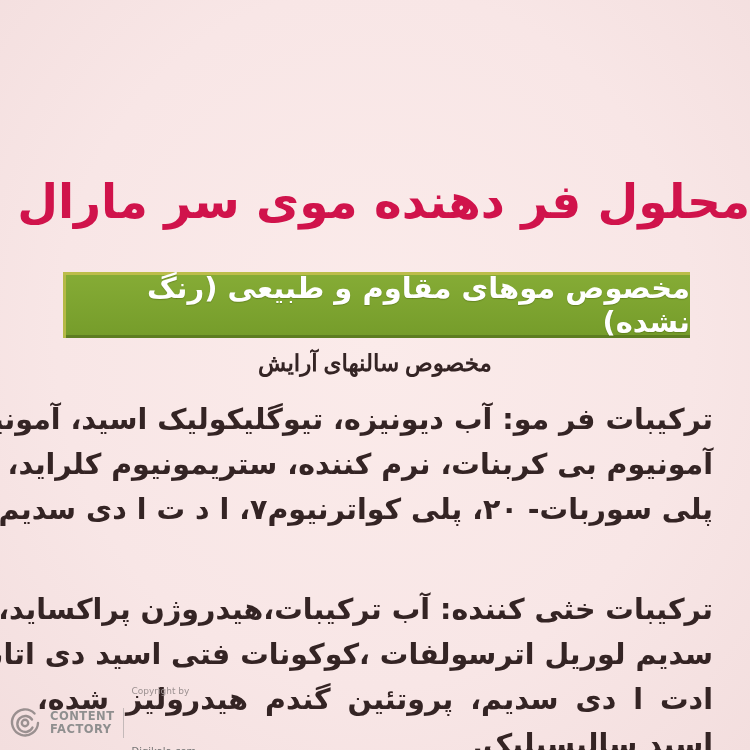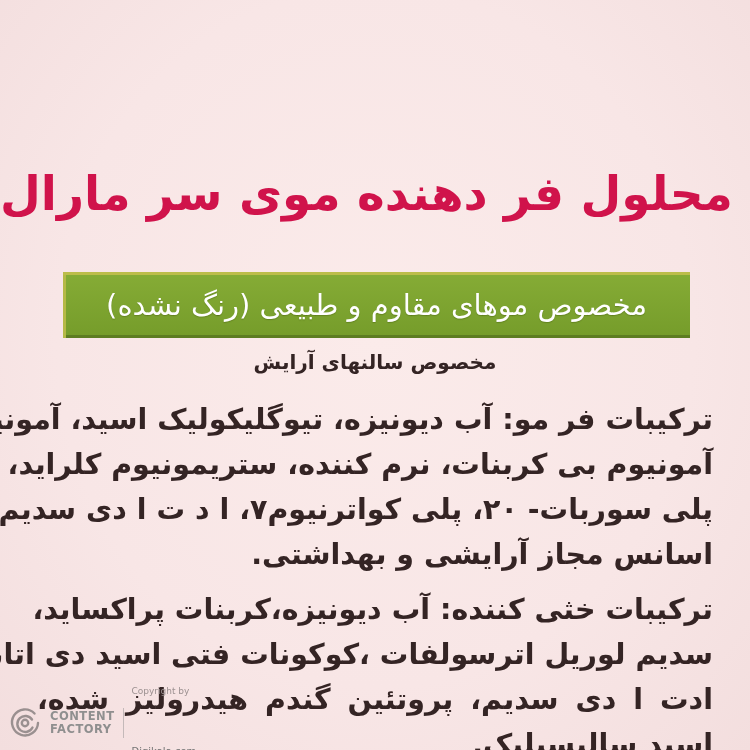--- a/index.html
+++ b/index.html
@@ -3,39 +3,39 @@
 <meta charset="utf-8">
 <style>
   html,body{margin:0;padding:0;}
   body{
     width:750px;height:750px;overflow:hidden;position:relative;
     font-family:"DejaVu Sans", sans-serif;
     background:radial-gradient(ellipse at 50% 45%, #fbebea 0%, #f8e6e6 60%, #f3dede 100%);
   }
   .label{position:absolute;inset:0;}
   .title{
-    position:absolute;top:160px;left:0;right:0;
-    text-align:left;direction:rtl;
+    position:absolute;top:168px;left:0;right:0;
+    text-align:right;direction:rtl;
     color:#d0134b;font-size:47px;font-weight:bold;line-height:1.45;
     letter-spacing:0;
   }
   .band{
     position:absolute;top:272px;left:63px;width:627px;height:66px;
     background:linear-gradient(#86ac36,#759c2a);
     box-shadow:inset 0 3px 0 #bcbd4a, inset 3px 0 0 #b5b946, inset 0 -3px 0 #5d7d21;
     display:flex;align-items:center;justify-content:center;
   }
   .band-text{
-    color:#ffffff;direction:rtl;font-size:29px;font-weight:normal;
+    color:#ffffff;direction:rtl;font-size:29px;font-weight:bold;
     text-shadow:0 1px 1px rgba(60,80,10,.35);
   }
   .subheading{
     position:absolute;top:350px;left:0;right:0;
     text-align:center;direction:rtl;
-    color:#342424;font-size:20px;font-weight:bold;
+    color:#342424;font-size:23px;font-weight:bold;font-family:Liberation Serif, serif;
   }
   .para{
     position:absolute;left:37px;right:37px;
     direction:rtl;color:#342424;font-size:28.5px;font-weight:bold;
     line-height:45px;
   }
   .para-perm{top:397px;}
   .para-neutral{top:587px;}
   .pline{text-align:justify;text-align-last:justify;white-space:nowrap;overflow:visible;}
   .pline{display:block;}
@@ -66,25 +66,24 @@
   <div class="band">
     <span class="band-text">مخصوص موهای مقاوم و طبیعی (رنگ نشده)</span>
   </div>
 
   <div class="subheading">مخصوص سالنهای آرایش</div>
 
   <div class="para para-perm">
     <span class="pline justified">ترکیبات فر مو: آب دیونیزه، تیوگلیکولیک اسید، آمونیاک،</span>
     <span class="pline justified">آمونیوم بی کربنات، نرم کننده، ستریمونیوم کلراید، بتائین،</span>
     <span class="pline justified">پلی سوربات- ۲۰، پلی کواترنیوم۷، ا د ت ا دی سدیم،</span>
-    <span class="pline last">اسانس مجاز آرایشی و بهداشتی.</span>
   </div>
 
   <div class="para para-neutral">
-    <span class="pline justified">ترکیبات خثی کننده: آب دیونیزه،کربنات پراکساید،</span>
+    <span class="pline justified">ترکیبات خثی کننده: آب ترکیبات،هیدروژن پراکساید،</span>
     <span class="pline justified">سدیم لوریل اترسولفات ،کوکونات فتی اسید دی اتانول آمید،</span>
     <span class="pline last">ادت ا دی سدیم، پروتئین گندم هیدرولیز شده، اسید سالیسیلیک.</span>
   </div>
 
   <div class="watermark">
     <span class="wm-logo">
       <svg viewBox="0 0 34 34" width="34" height="34">
         <g fill="none" stroke="#9a9090" stroke-width="2.4" stroke-linecap="round">
           <path d="M26.5 7.5 A13 13 0 1 0 30 17"></path>
           <path d="M24 13.5 A8 8 0 1 0 24.5 21.5"></path>

